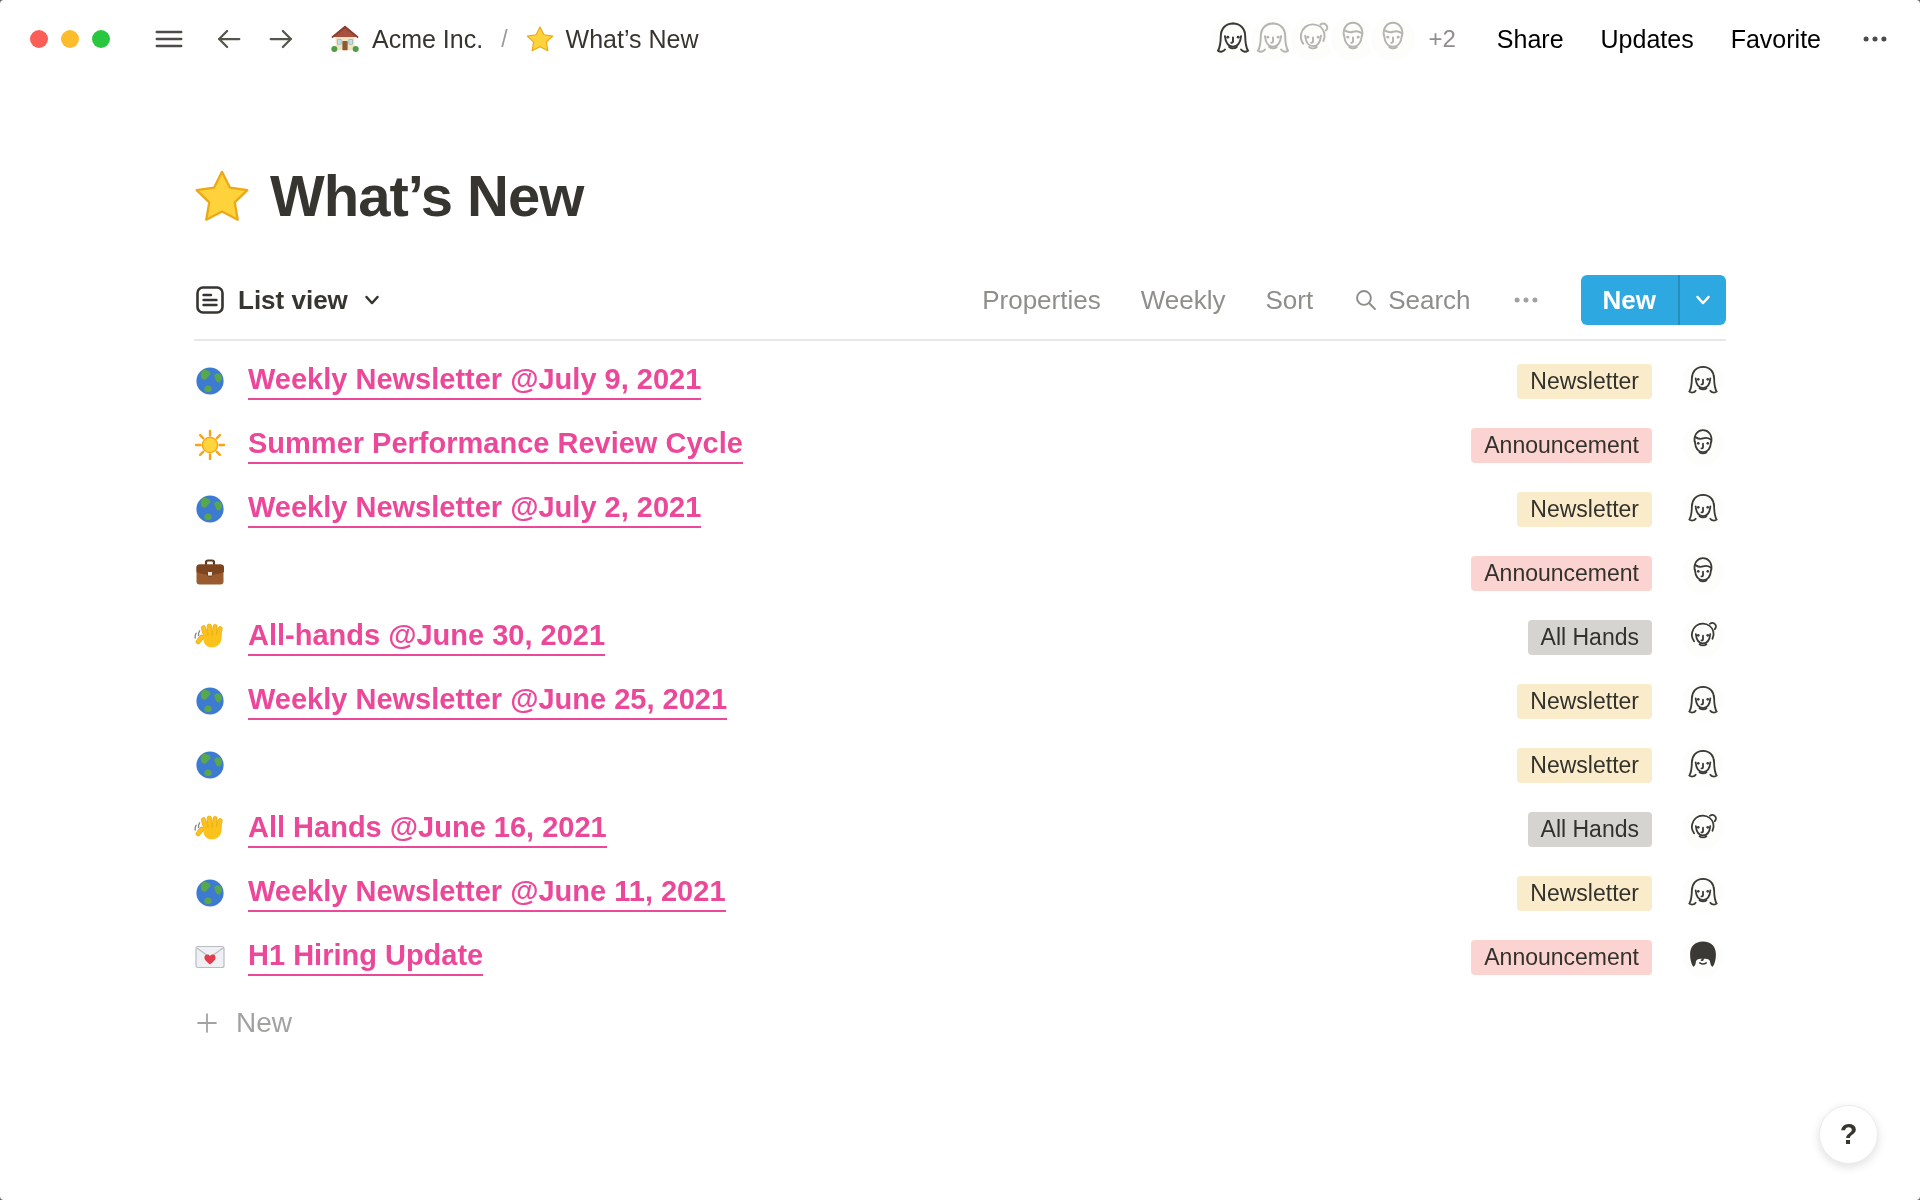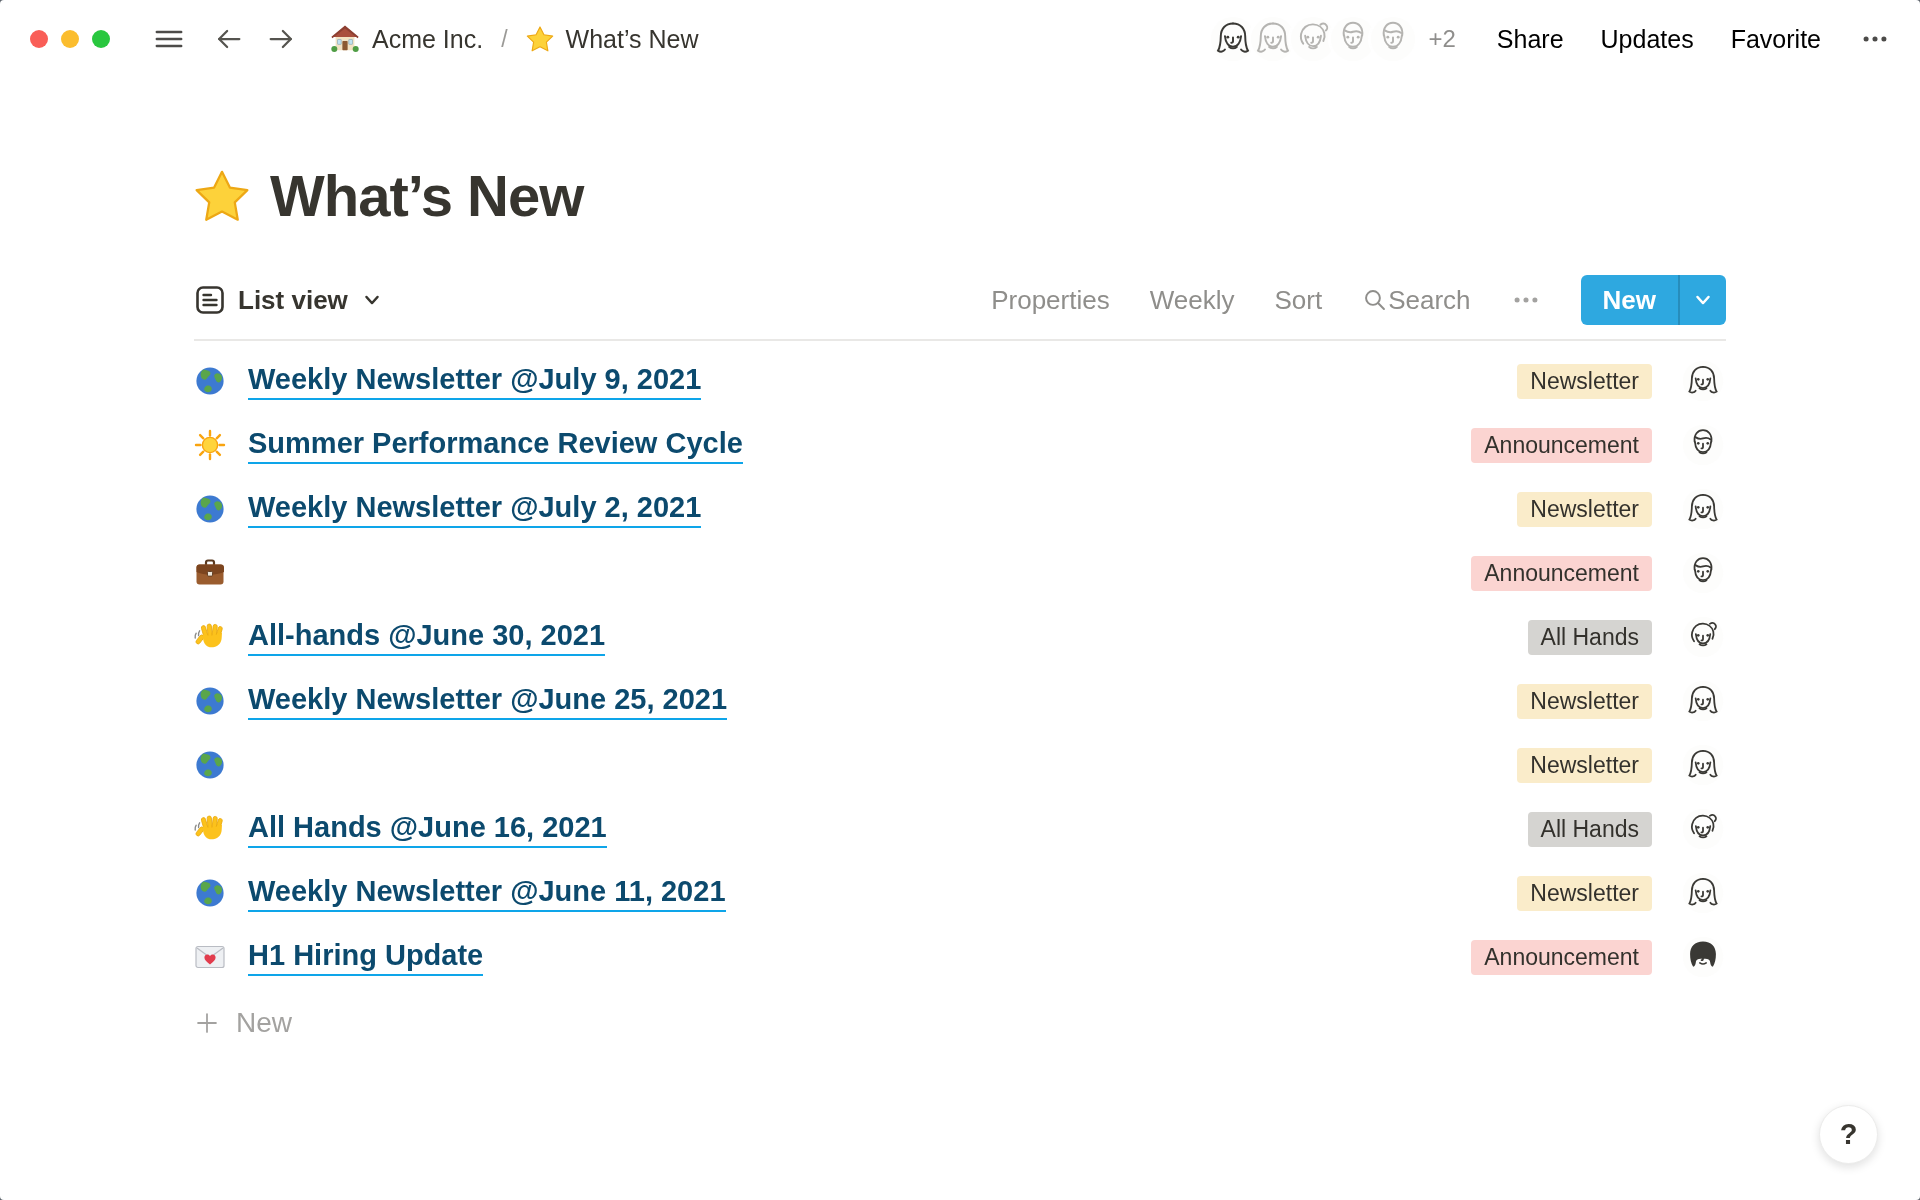--- a/index.html
+++ b/index.html
@@ -39,36 +39,36 @@
   .content{width:1532px;margin:0 auto;}
   .page-head{margin-top:84px;display:flex;align-items:center;gap:20px}
   .page-head .emoji{width:56px;height:56px;flex:none}
   .page-title{font-size:58px;font-weight:700;letter-spacing:-1px;color:#37352f}
 
   .toolbar{margin-top:46px;display:flex;align-items:center;}
   .view-switcher{display:flex;align-items:center;gap:12px;font-size:26px;font-weight:700;color:#37352f}
   .vicon{width:32px;height:32px;flex:none}
   .chev{width:20px;height:20px;color:#37352f;margin-left:2px;flex:none}
   .toolbar-actions{margin-left:auto;display:flex;align-items:center;gap:40px;color:#8f8e8b;font-size:26px}
-  .search-group{display:flex;align-items:center;}
+  .search-group{display:flex;align-items:center;gap:9px}
   .sicon{width:26px;height:26px;flex:none}
   .tdots{width:30px;height:30px;color:#a3a2a0;flex:none}
   .new-btn{display:flex;align-items:stretch;border-radius:6px;color:#fff;height:50px;overflow:hidden;cursor:default}
   .new-label{padding:0 22px;font-size:26px;font-weight:700;display:flex;align-items:center}
   .new-sep{width:2px;background:rgba(0,0,0,0.16)}
   .new-caret{width:46px;display:flex;align-items:center;justify-content:center;color:#fff}
   .new-caret svg{width:20px;height:20px}
 
   .list-divider{height:2px;background:#e9e8e6;margin-top:14px}
 
   .rows{margin-top:8px}
   .list-row{display:flex;align-items:center;height:64px}
   .row-emoji{width:32px;height:32px;margin-right:22px;flex:none}
   .row-emoji svg{width:100%;height:100%;display:block}
-  .row-title{font-size:29px;font-weight:600;color:#0c4a6e;padding-bottom:2px;border-bottom:2px solid #0ea5e9;white-space:nowrap;cursor:default}
+  .row-title{font-size:29px;font-weight:600;color:#ec4899;padding-bottom:2px;border-bottom:2px solid #ec4899;white-space:nowrap;cursor:default}
   .row-tag{margin-left:auto;font-size:23px;height:35px;display:flex;align-items:center;padding:0 13px;border-radius:4px;color:#33312c;flex:none}
   .row-avatar{width:42px;height:42px;margin-left:30px;margin-right:2px;flex:none;color:#3a3935}
   .row-avatar svg{width:100%;height:100%;display:block}
 
   .add-row{display:flex;align-items:center;height:60px;color:#a3a2a0;gap:16px;margin-top:4px;font-size:28px;cursor:default}
   .picon{width:26px;height:26px;color:#a3a2a0;flex:none}
 
   .help-fab{position:absolute;right:42px;bottom:36px;width:57px;height:57px;background:#fff;
     border:1px solid #ececeb;border-radius:50%;box-shadow:0 3px 10px rgba(15,15,15,0.13);
     display:flex;align-items:center;justify-content:center;font-size:29px;font-weight:600;color:#37352f;cursor:default}

